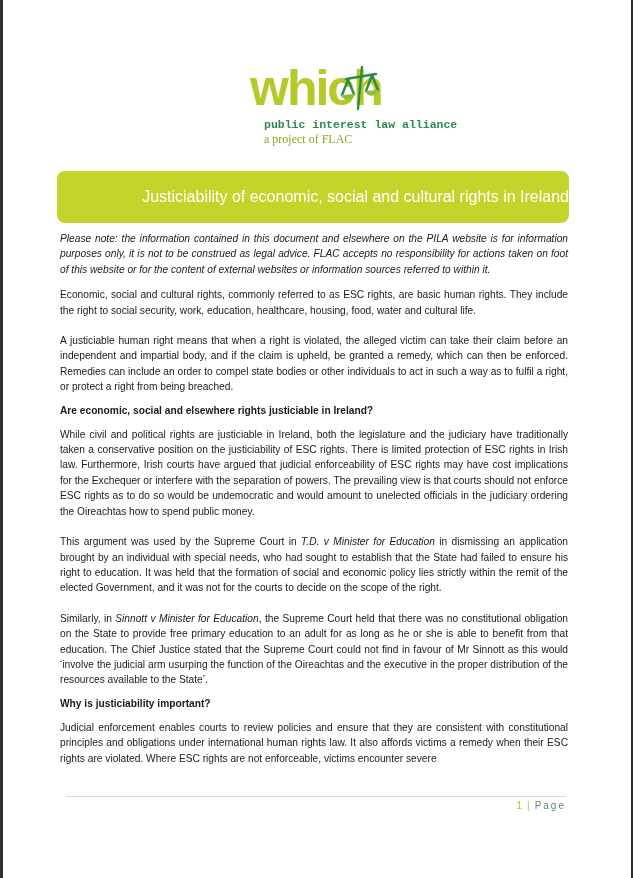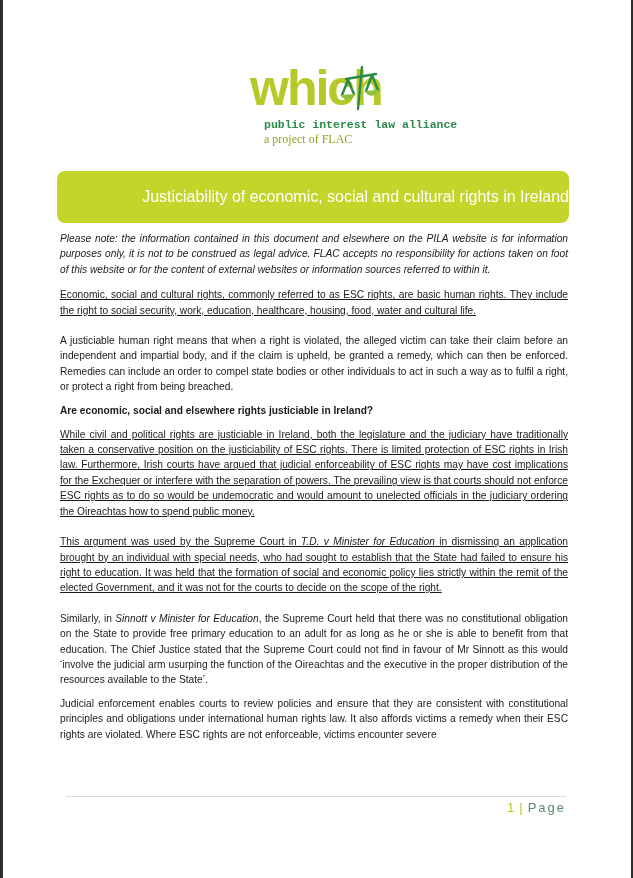--- a/index.html
+++ b/index.html
@@ -35,25 +35,25 @@
       position: absolute; left: 57px; top: 171px; width: 512px; height: 52px;
       background: #c3d52a; border-radius: 8px;
       display: flex; align-items: center; justify-content: flex-end;
     }
     .title-banner span { color: #ffffff; font-size: 16px; }
 
     .content { position: absolute; left: 60px; top: 231px; width: 508px; font-size: 10.2px; line-height: 15.4px; }
     .disclaimer { font-style: italic; margin: 0 0 10px 0; }
     h2 { font-size: 10.2px; font-weight: bold; margin: 0 0 9px 0; line-height: 15px; }
     p { margin: 0 0 8px 0; text-align: justify; }
-    p.gap { margin-bottom: 15px; text-decoration: underline; }
+    p.gap { margin-bottom: 15px; }
     em { font-style: italic; }
 
     .footer-rule { position: absolute; left: 66px; top: 796px; width: 500px; height: 1px; background: #d8d8d8; }
-    .page-num { position: absolute; right: 67px; top: 800px; font-size: 13px; letter-spacing: 2px; }
+    .page-num { position: absolute; right: 67px; top: 800px; font-size: 10px; letter-spacing: 2px; }
     .page-num .n { color: #b5c928; }
     .page-num .sep { color: #b5c928; margin: 0 3px; }
     .page-num .lbl { color: #5a8a6a; }
   </style>
 </head>
 <body>
 
 <div class="border-left"></div>
 <div class="border-right"></div>
 
@@ -84,19 +84,20 @@
 
   <p class="gap">Economic, social and cultural rights, commonly referred to as ESC rights, are basic human rights.  They include the right to social security, work, education, healthcare, housing, food, water and cultural life.</p>
 
   <p>A justiciable human right means that when a right is violated, the alleged victim can take their claim before an independent and impartial body, and if the claim is upheld, be granted a remedy, which can then be enforced. Remedies can include an order to compel state bodies or other individuals to act in such a way as to fulfil a right, or protect a right from being breached.</p>
 
   <h2>Are economic, social and elsewhere rights justiciable in Ireland?</h2>
   <p class="gap">While civil and political rights are justiciable in Ireland, both the legislature and the judiciary have traditionally taken a conservative position on the justiciability of ESC rights. There is limited protection of ESC rights in Irish law. Furthermore, Irish courts have argued that judicial enforceability of ESC rights may have cost implications for the Exchequer or interfere with the separation of powers. The prevailing view is that courts should not enforce ESC rights as to do so would be undemocratic and would amount to unelected officials in the judiciary ordering the Oireachtas how to spend public money.</p>
   <p class="gap"><span>This argument was used by the Supreme Court in </span><em>T.D. v Minister for Education</em><span> in dismissing an application brought by an individual with special needs, who had sought to establish that the State had failed to ensure his right to education. It was held that the formation of social and economic policy lies strictly within the remit of the elected Government, and it was not for the courts to decide on the scope of the right.</span></p>
   <p><span>Similarly, in </span><em>Sinnott v Minister for Education</em><span>, the Supreme Court held that there was no constitutional obligation on the State to provide free primary education to an adult for as long as he or she is able to benefit from that education. The Chief Justice stated that the Supreme Court could not find in favour of Mr Sinnott as this would ‘involve the judicial arm usurping the function of the Oireachtas and the executive in the proper distribution of the resources available to the State’.</span></p>
 
+  <h2>Why is justiciability important?</h2>
   <p>Judicial enforcement enables courts to review policies and ensure that they are consistent with constitutional principles and obligations under international human rights law. It also affords victims a remedy when their ESC rights are violated. Where ESC rights are not enforceable, victims encounter severe</p>
 </div>
 
 <div class="footer-rule"></div>
 <div class="page-num">
   <span class="n">1</span><span class="sep">|</span><span class="lbl">Page</span>
 </div>
 
 </body></html>

